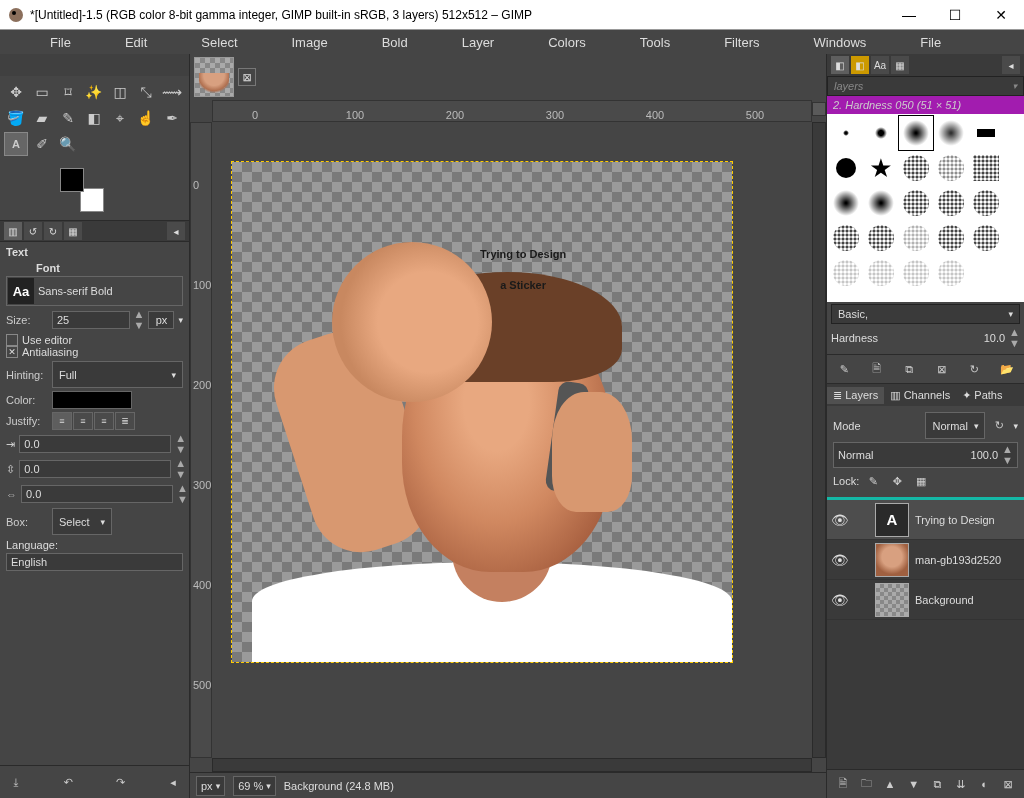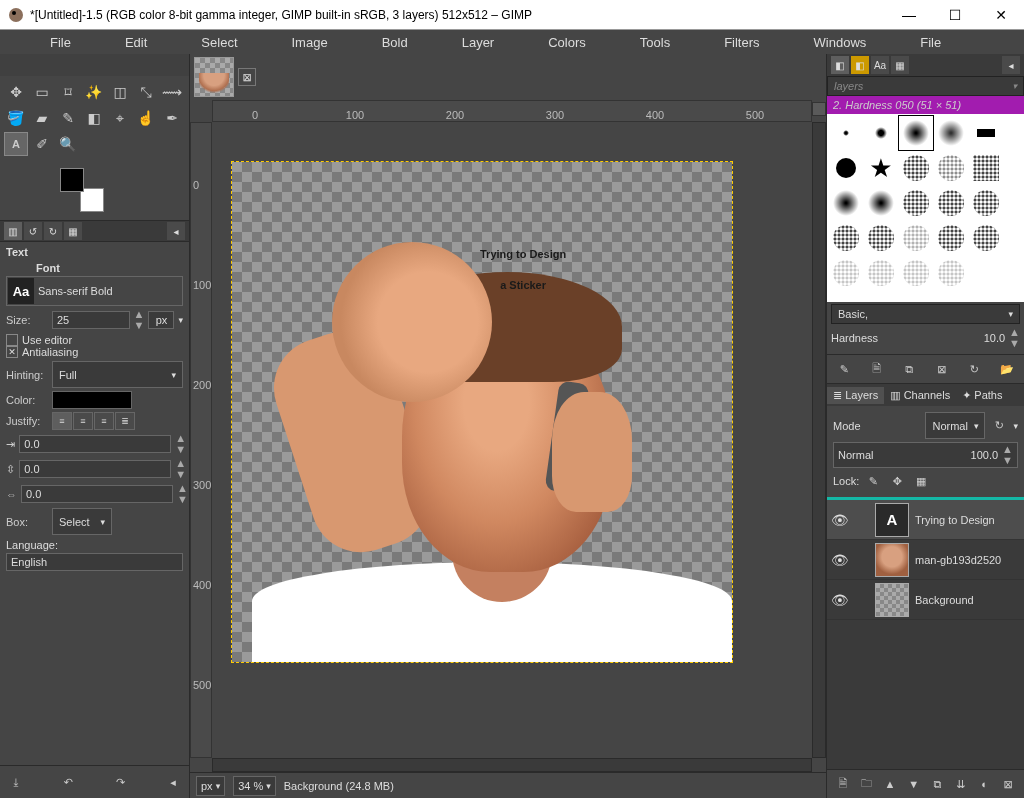--- a/index.html
+++ b/index.html
@@ -297,21 +297,21 @@
       </div>
       <div class="scroll-h"></div>
       <div class="scroll-v"></div>
     </div>
     <div class="status">
       <div class="sdrop">
           <span>px</span>
           <span class="tri">▾</span>
         </div>
       <div class="sdrop">
-          <span>34 %</span>
+          <span>69 %</span>
           <span class="tri">▾</span>
         </div>
       <span>Background (24.8 MB)</span>
     </div>
   </div>
 
   <div class="right">
     <div class="brushes">
       <div class="dock-tabs">
         <div class="dktab active">◧</div>

